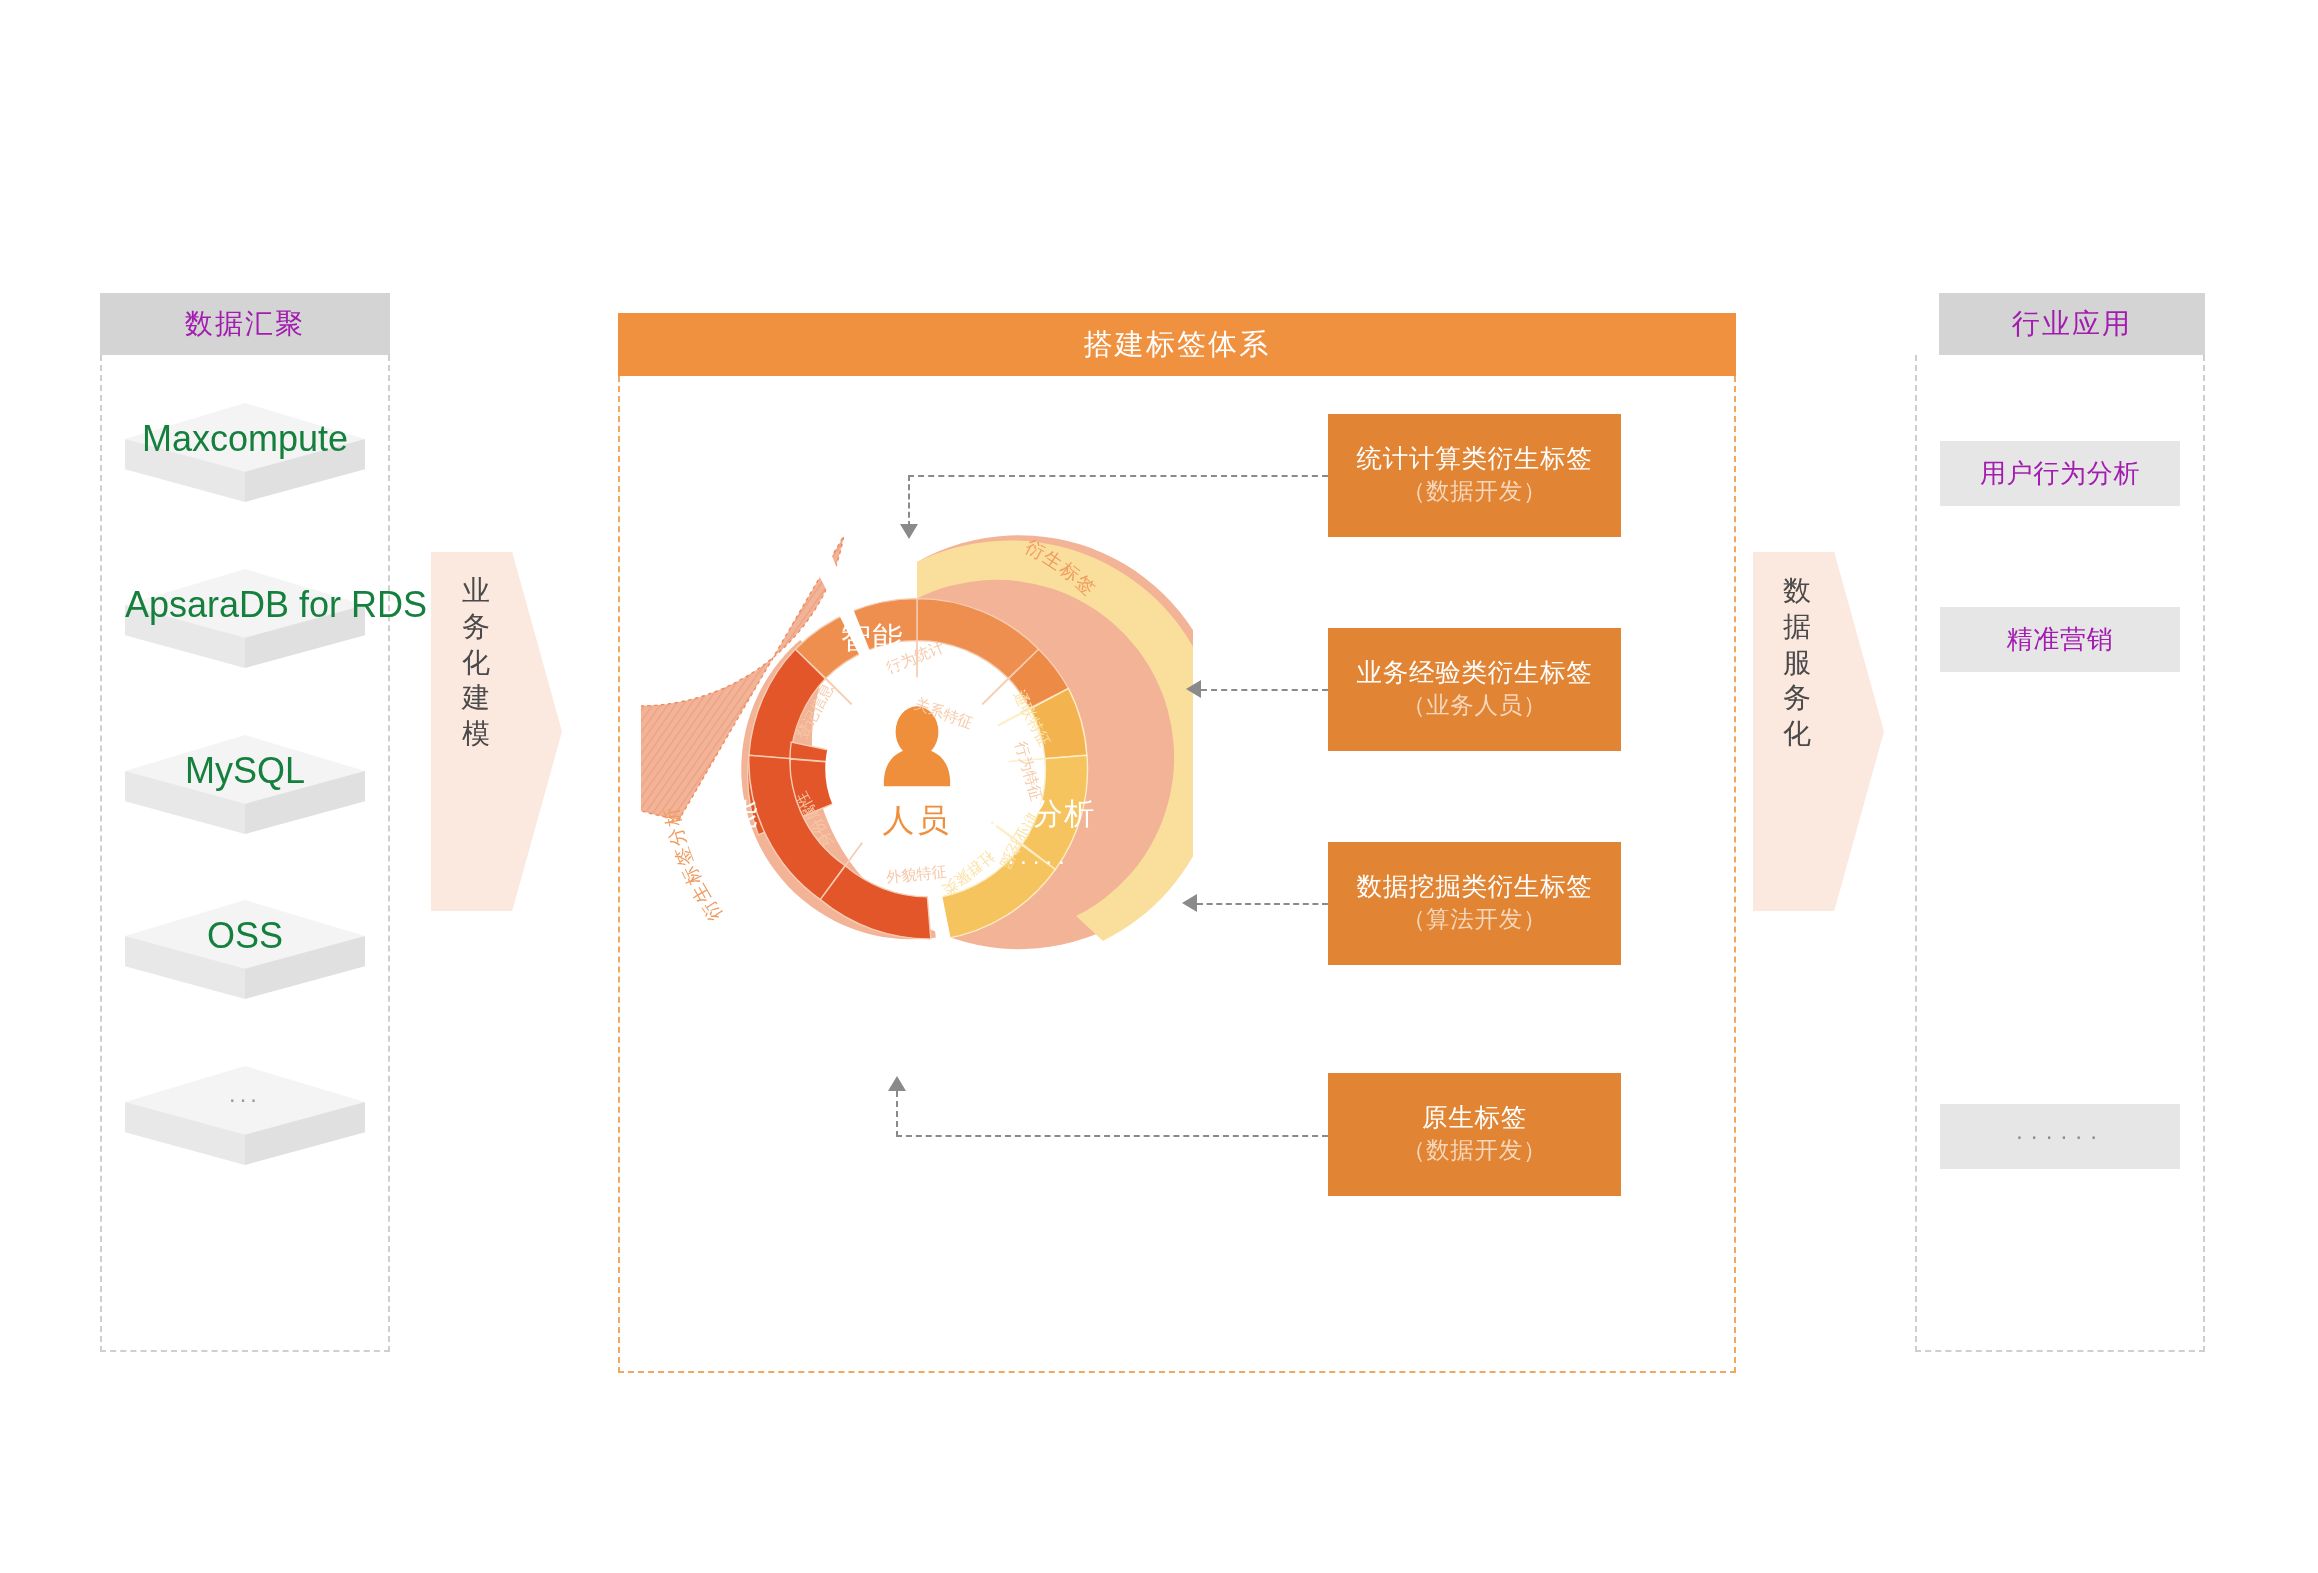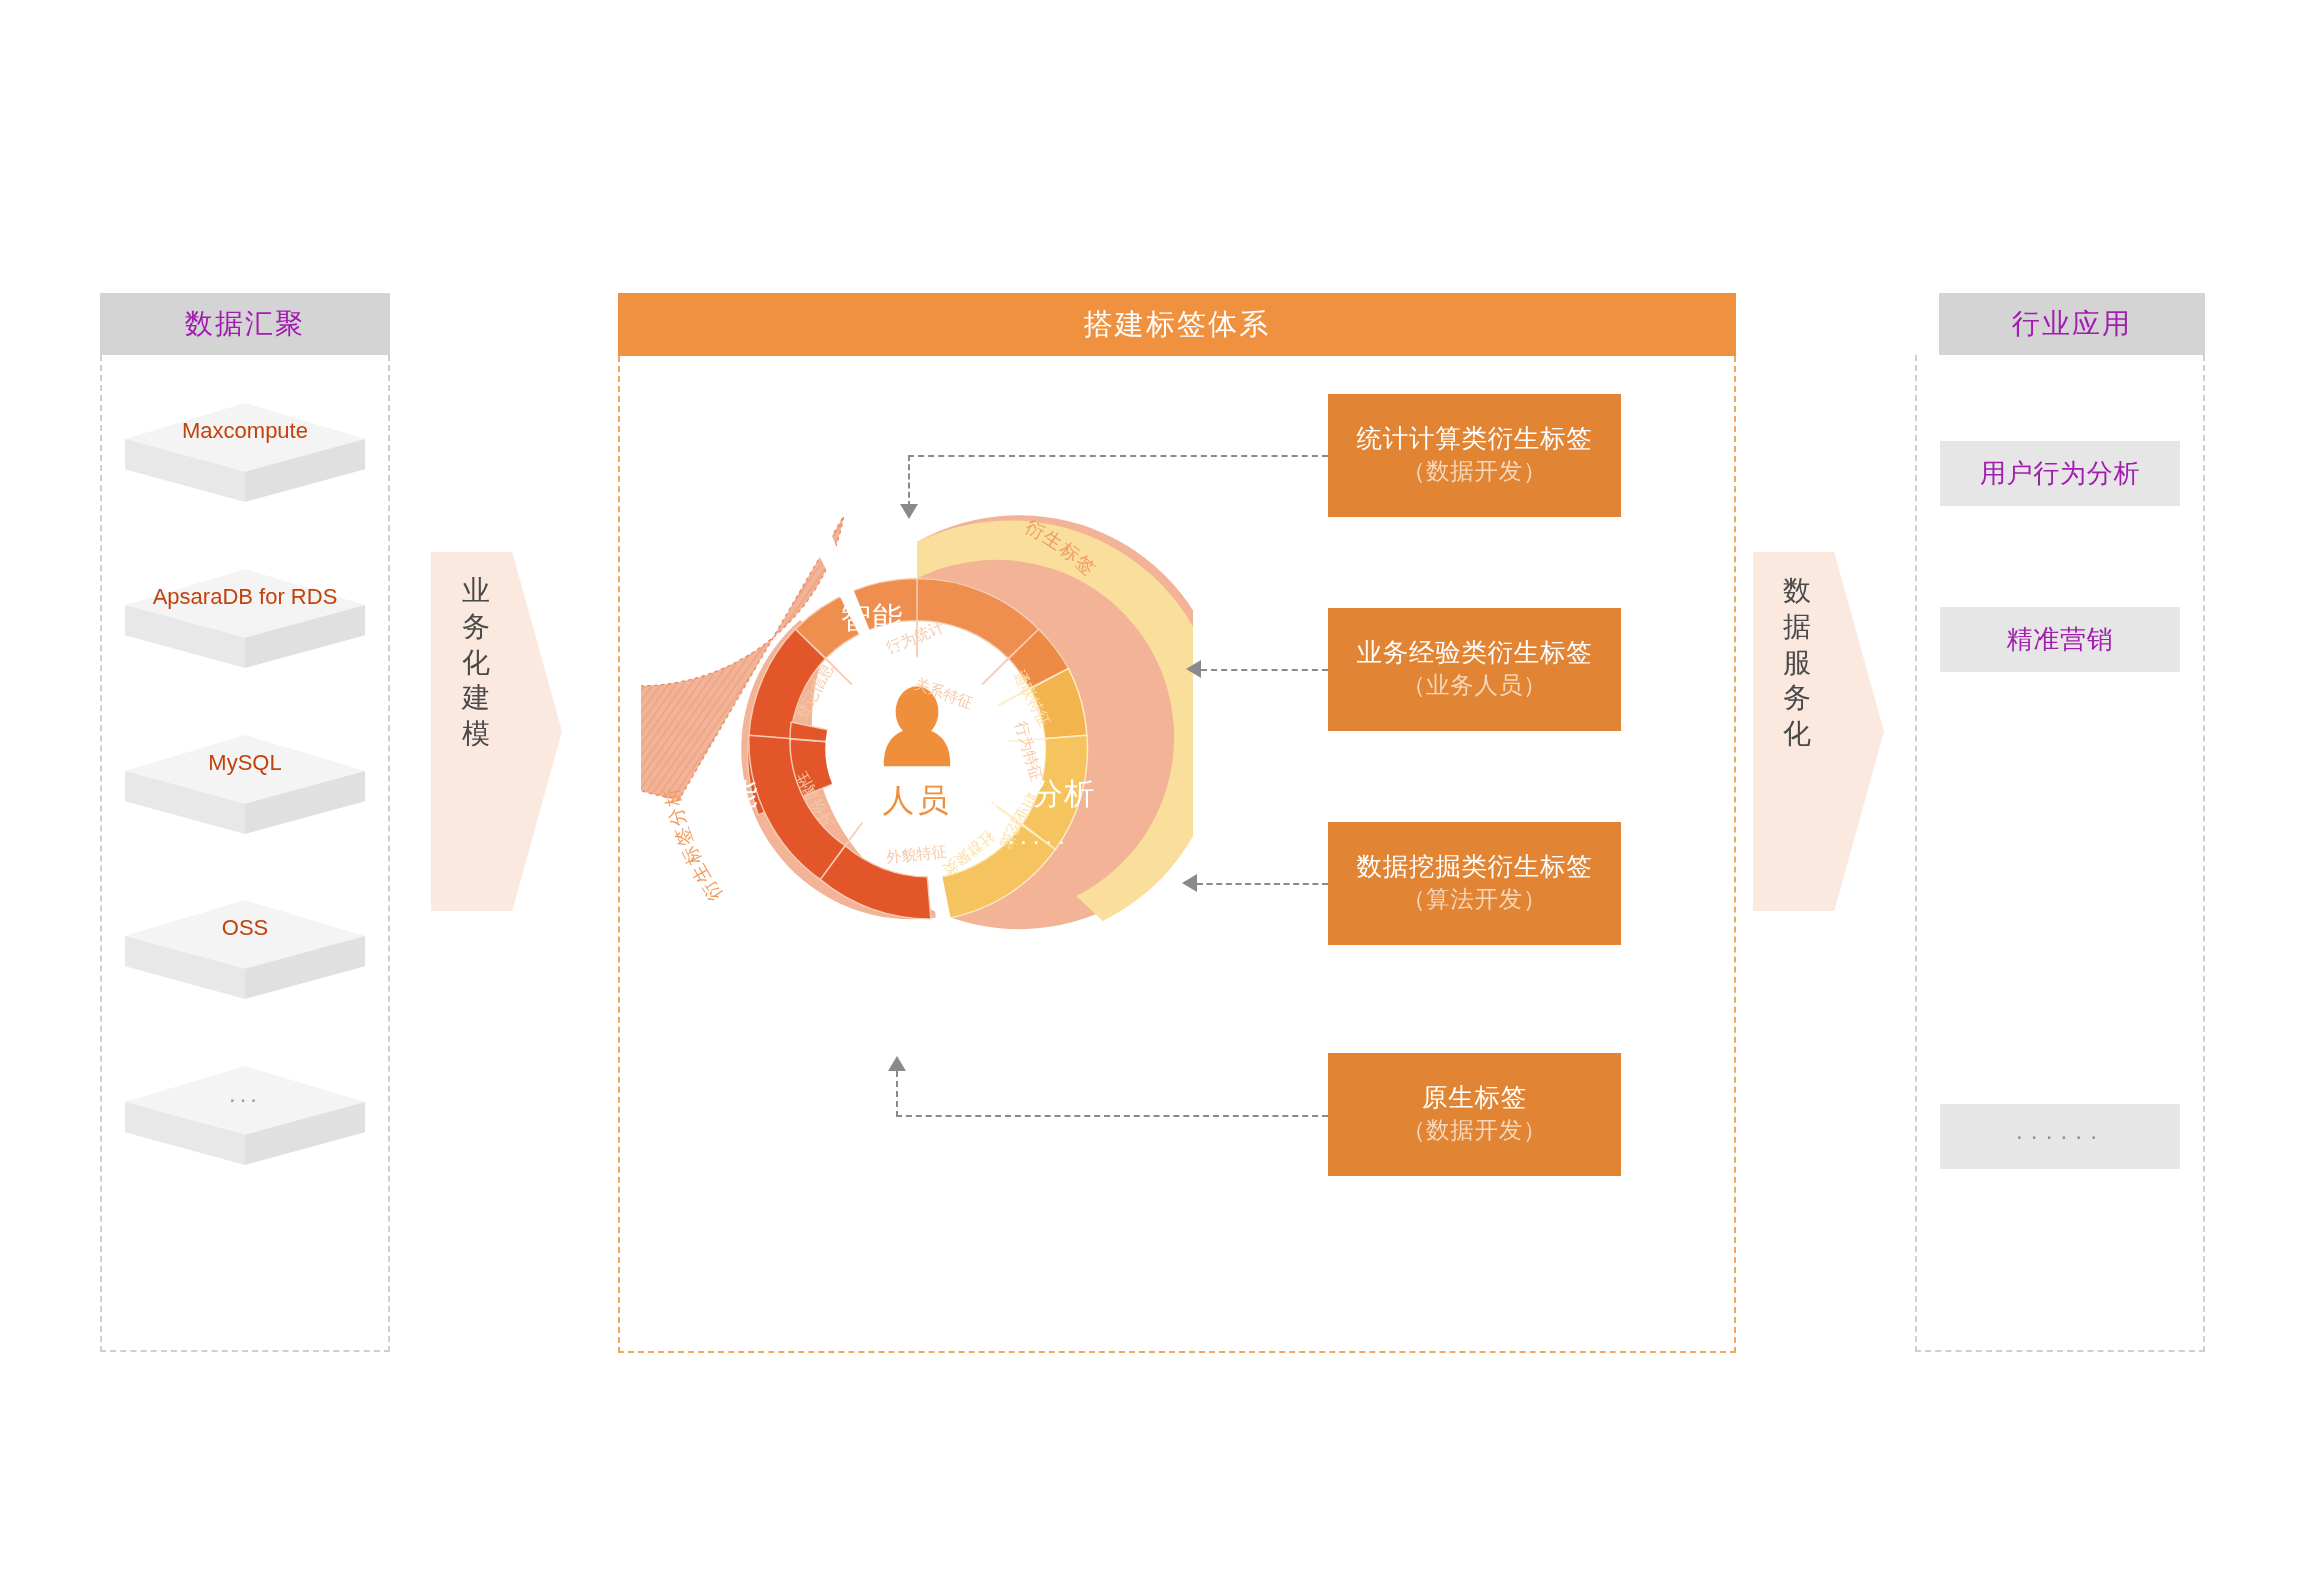--- a/index.html
+++ b/index.html
@@ -31,21 +31,21 @@
   .cube .top{position:absolute;left:0;top:0;width:240px;height:72px;
              background:#f4f4f4;
              clip-path:polygon(50% 0%,100% 50%,50% 100%,0% 50%);}
   .cube .side-l{position:absolute;left:0;top:36px;width:120px;height:63px;
              background:#e8e8e8;
              clip-path:polygon(0% 0%,100% 52%,100% 100%,0% 48%);}
   .cube .side-r{position:absolute;left:120px;top:36px;width:120px;height:63px;
              background:#e0e0e0;
              clip-path:polygon(0% 52%,100% 0%,100% 48%,0% 100%);}
   .cube-label{position:absolute;left:0;top:15px;width:240px;
-              text-align:center;font-size:22px;color:#c2410c;z-index:5;
+              text-align:center;font-size:36px;color:#15803d;z-index:5;
               white-space:nowrap;}
   .cube-label.small{font-size:23.5px;letter-spacing:4.1px;color:#9a9a9a;}
 
   
   .app-box{position:absolute;left:50%;transform:translateX(-50%);
            width:240px;height:65px;background:#e6e6e6;
            display:flex;align-items:center;justify-content:center;
            font-size:26px;color:#a21caf;letter-spacing:0.7px;}
   .app-box.dots{font-size:23.5px;letter-spacing:7px;color:#8d8d8d;}
 
@@ -58,21 +58,21 @@
              text-align:center;letter-spacing:0;}
   #chev-left{left:431px;}
   #chev-left-text{left:452px;}
   #chev-right{left:1753px;}
   #chev-right-text{left:1773px;}
 
   
   #center-panel{position:absolute;left:618px;top:293px;width:1118px;}
   #center-head{height:63px;background:#ef913f;color:#fff;
                display:flex;align-items:center;justify-content:center;
-               font-size:29px;letter-spacing:2.1px;}
+               font-size:29px;letter-spacing:2.1px;margin-top:20px;}
   #center-body{height:997px;border:2.1px dashed #f0a85f;border-top:none;
                box-sizing:border-box;position:relative;}
 
   
   .tag-box{position:absolute;left:708px;width:293px;height:123px;
            background:#e18434;color:#fff;
            display:flex;flex-direction:column;align-items:center;
            justify-content:center;}
   .tag-box .t1{font-size:25.5px;letter-spacing:0.7px;line-height:1.12;}
   .tag-box .t2{font-size:23.5px;color:#f6d7bb;letter-spacing:0.7px;

